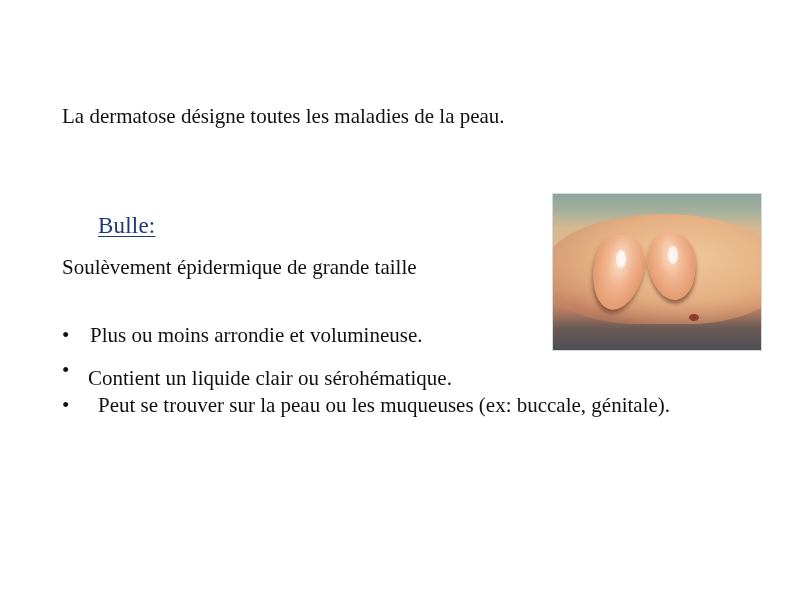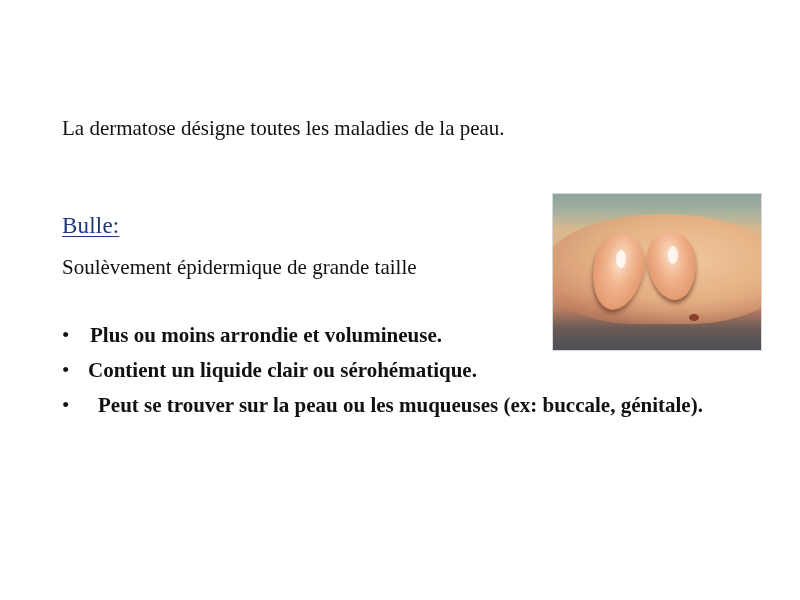--- a/index.html
+++ b/index.html
@@ -9,21 +9,21 @@
     }
     .slide { position: absolute; left: 0; top: 0; width: 800px; height: 600px; }
     .heading {
       position: absolute; left: 62px; font-size: 23px; color: #1f3877;
       text-decoration: underline; text-decoration-thickness: 1px; text-underline-offset: 3px;
       letter-spacing: 0.2px;
     }
     .line { position: absolute; left: 62px; font-size: 21px; line-height: 26px; white-space: nowrap; }
     .bullet-row { position: absolute; left: 62px; font-size: 21px; line-height: 26px; }
     .bullet-dot { position: absolute; left: 0; top: 0; width: 20px; }
-    .bullet-text { position: absolute; left: 28px; white-space: nowrap; font-weight: bold; }
+    .bullet-text { position: absolute; left: 28px; white-space: nowrap; }
     .bullet-text.wrap { white-space: normal; width: 643px; text-align: justify; text-align-last: left; margin-left: 8px; }
 
     .photo {
       position: absolute; left: 552px; top: 193px; width: 208px; height: 156px;
       overflow: hidden; border: 1px solid #d8d8d8;
       background: linear-gradient(180deg, #8fa39d 0%, #a7b29d 12%, #d7b88f 22%, #e2b88c 45%, #d9a27a 62%, #b77c62 74%, #6b5a55 86%, #4b4f55 100%);
     }
     .photo .skin {
       position: absolute; left: -10px; top: 20px; width: 240px; height: 110px; border-radius: 50% 50% 40% 40%;
       background: radial-gradient(ellipse at 60% 40%, #f0c79b 0%, #e4b083 45%, rgba(200,130,95,0.6) 75%, rgba(120,90,80,0) 100%);
@@ -38,32 +38,32 @@
     .photo .hl { position: absolute; width: 10px; height: 18px; border-radius: 50%; background: rgba(255,255,255,0.75); }
     .photo .h1 { left: 63px; top: 56px; }
     .photo .h2 { left: 115px; top: 52px; }
     .photo .spot { position: absolute; left: 136px; top: 120px; width: 10px; height: 7px; border-radius: 50%; background: #8a3e2e; }
   </style>
 </head>
 <body>
 
 <div class="slide">
 
-  <div class="line" style="top:115px;">La dermatose désigne toutes les maladies de la peau.</div>
+  <div class="line" style="top:103px;">La dermatose désigne toutes les maladies de la peau.</div>
 
-  <div class="heading" style="top:213px;">Bulle:</div>
+  <div class="heading" style="top:213px;margin-left:36px;">Bulle:</div>
   <div class="line" style="top:254px;">Soulèvement épidermique de grande taille</div>
 
   <div class="bullet-row" style="top:322px;">
     <span class="bullet-dot">•</span>
     <span class="bullet-text">Plus ou moins arrondie et volumineuse.</span>
   </div>
   <div class="bullet-row" style="top:357px;">
     <span class="bullet-dot">•</span>
-    <span class="bullet-text" style="left:26px;">Contient un liquide clair ou sérohématique.</span>
+    <span class="bullet-text" style="left:26px;margin-top:8px;">Contient un liquide clair ou sérohématique.</span>
   </div>
   <div class="bullet-row" style="top:392px;">
     <span class="bullet-dot">•</span>
     <span class="bullet-text wrap" style="line-height:33px; top:-3px;">Peut se trouver sur la peau ou les muqueuses (ex: buccale, génitale).</span>
   </div>
 
   <div class="photo">
     <div class="skin"></div>
     <div class="blister b1"></div>
     <div class="blister b2"></div>

